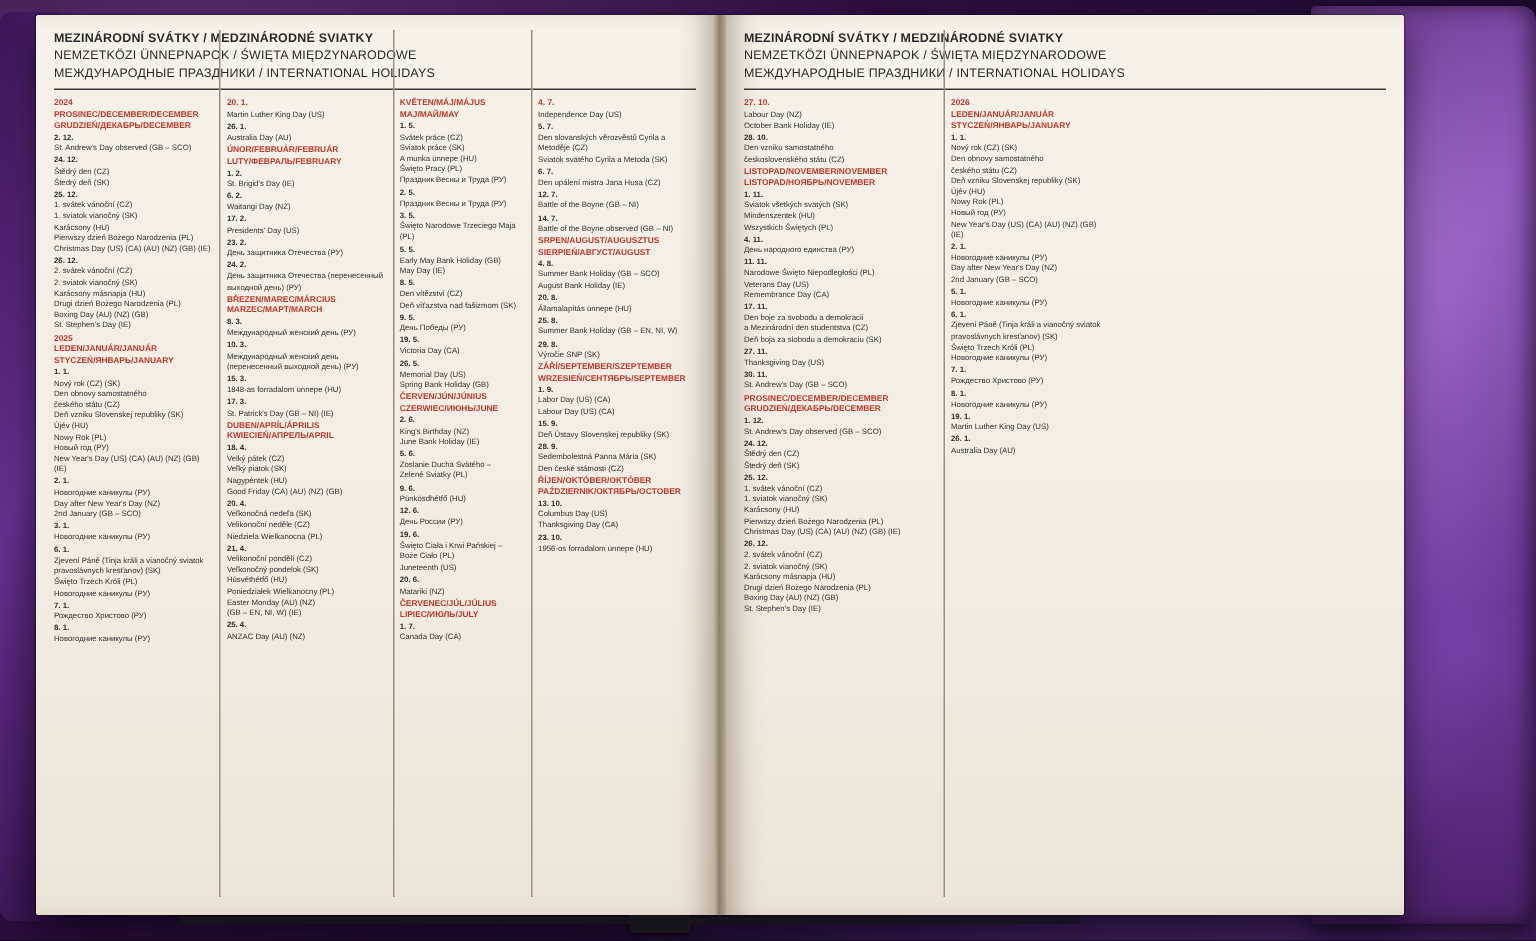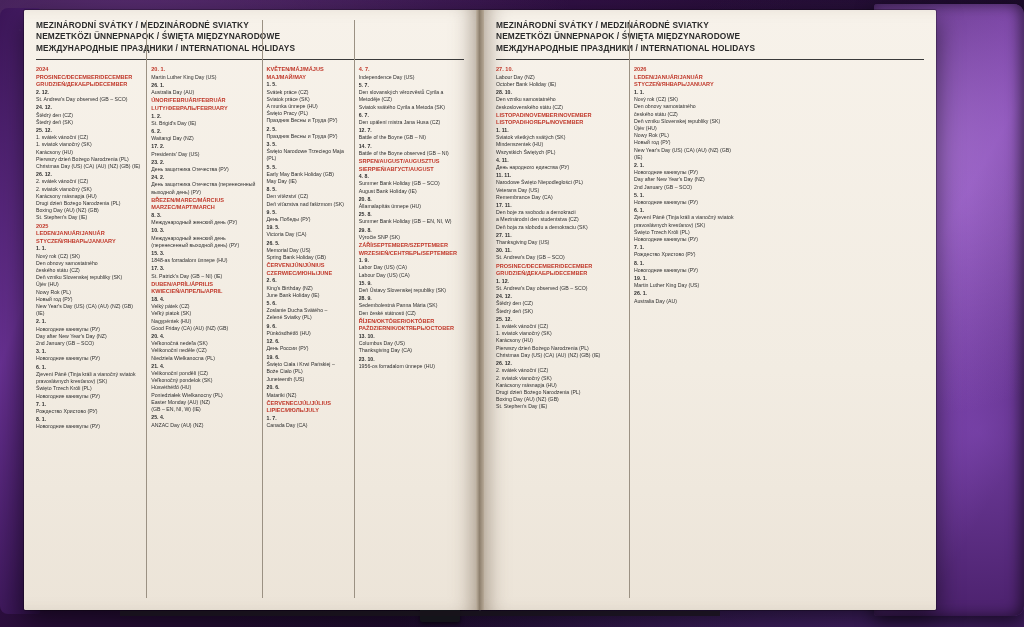--- a/index.html
+++ b/index.html
@@ -45,21 +45,21 @@
   .page.right{left:460px;width:452px;border-radius:0 2px 2px 0;
      box-shadow:inset 16px 0 22px -14px rgba(90,70,50,.55);}
   .gutter{position:absolute;left:452px;top:0;width:8px;height:600px;
     background:linear-gradient(90deg,#bfb2a1,#8d7f6d 45%,#b6a896);}
   .clasp{position:absolute;left:396px;top:596px;width:40px;height:16px;background:#14141a;border-radius:2px;
     box-shadow:0 2px 4px rgba(0,0,0,.6);}
   .clasp:after{content:"";position:absolute;left:-300px;top:5px;width:600px;height:5px;background:#17131b;opacity:.85;}
 
   .sheet{position:absolute;inset:10px 12px 12px 12px;}
   h1.title{margin:0;font-size:8.3px;line-height:11.4px;font-weight:bold;color:#2b2b2b;letter-spacing:.15px;}
-  h1.title .l2,h1.title .l3{font-weight:bold;}
+  h1.title .l2,h1.title .l3{font-weight:normal;}
   .rule{height:1px;background:#3a3a3a;margin:5px 0 6px 0;}
 
   .cols{display:flex;gap:10px;}
   .col{width:100px;}
   .col.w{width:128px;}
   .col p{margin:0;}
   .date{font-size:5.2px;line-height:7.2px;font-weight:bold;color:#2d2d2d;margin-top:5px;}
   .ev{font-size:5.2px;line-height:7.2px;color:#2f2f2f;}
   .sec{font-size:5.6px;line-height:7.6px;font-weight:bold;color:#c0392b;margin-top:9px;white-space:pre-line;}
   .sec.first{margin-top:0;}

